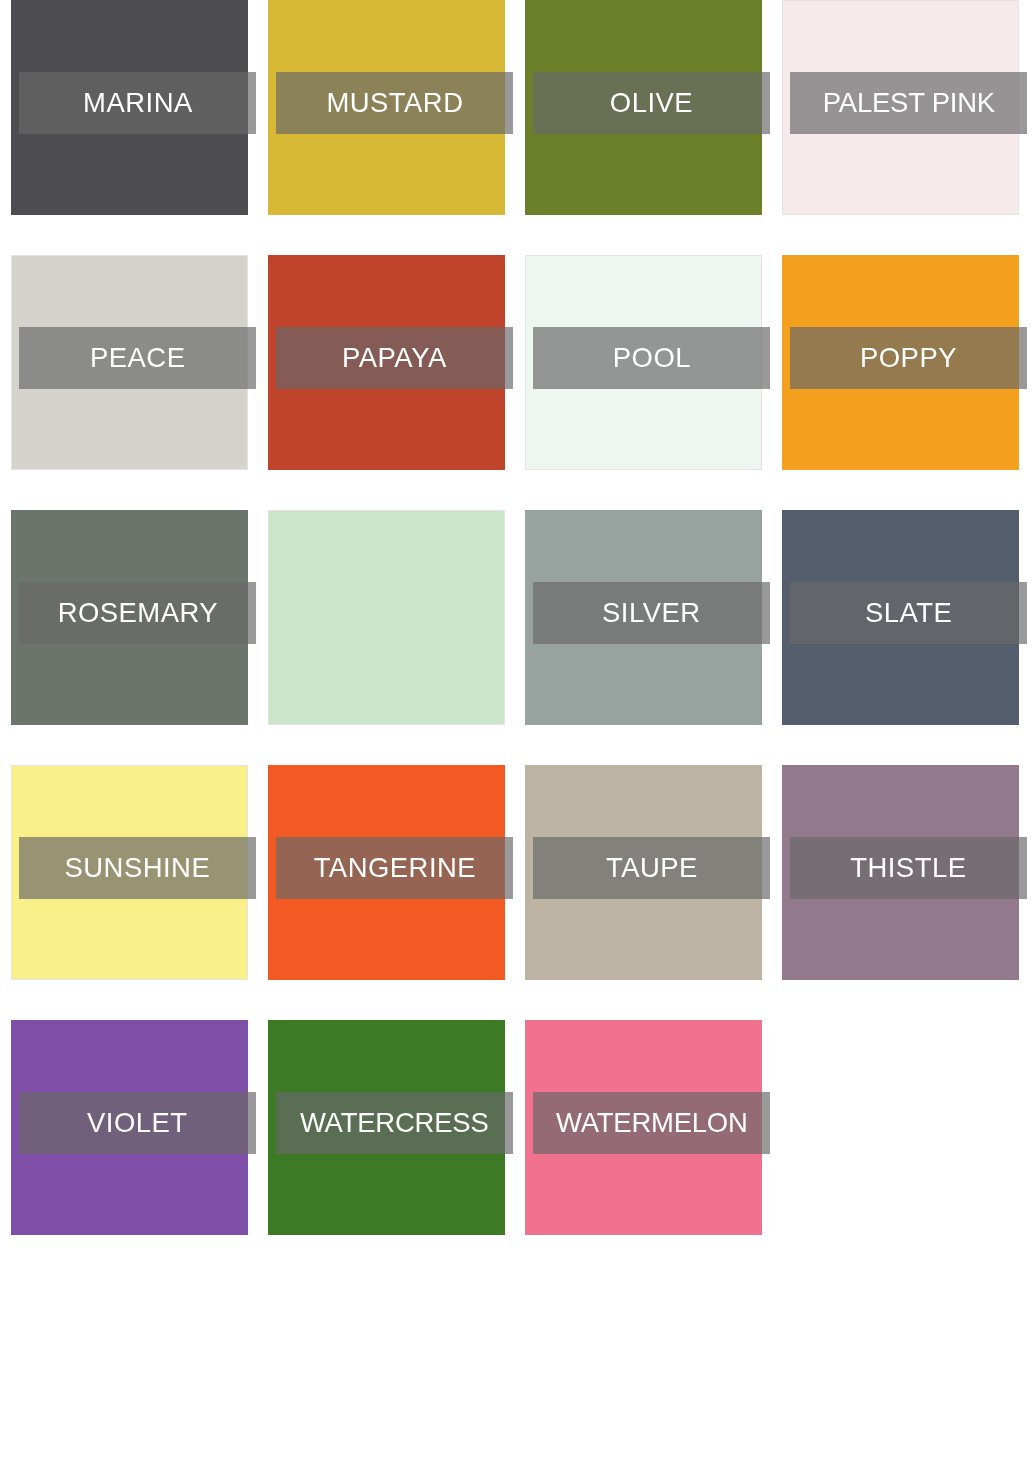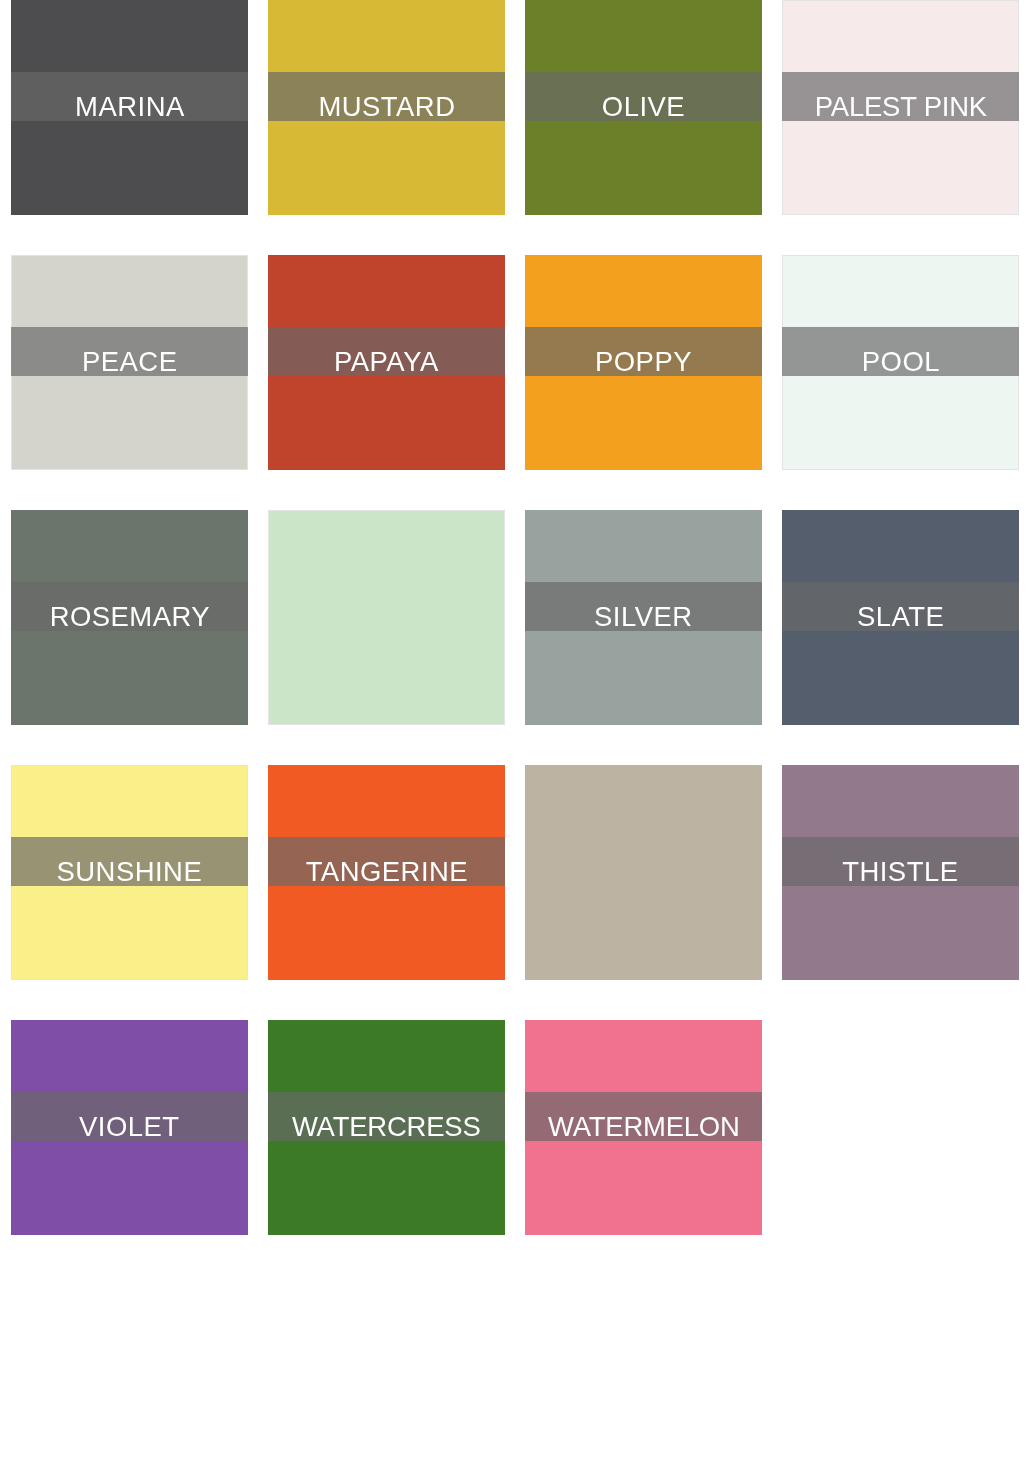--- a/index.html
+++ b/index.html
@@ -37,27 +37,27 @@
     inset: 0;
     box-sizing: border-box;
   }
 
   .swatch.light .swatch-fill {
     border: 1px solid #e3e3e3;
   }
 
   .label-band {
     position: absolute;
-    left: 0;
+    left: 8px;
     top: 72px;
     width: 237px;
-    height: 49px;
+    height: 62px;
     background: rgba(105, 105, 105, 0.68);
     display: flex;
-    align-items: flex-end;
+    align-items: center;
     justify-content: center;
     box-sizing: border-box;
   }
 
   .label-text {
     color: #ffffff;
     font-family: "Liberation Sans", sans-serif;
     font-weight: 300;
     font-size: 28px;
     line-height: 1;
@@ -106,30 +106,30 @@
       <div class="label-band">
         <span class="label-text">PEACE</span>
       </div>
     </div>
     <div class="swatch">
       <div class="swatch-fill" style="background-color: rgb(192, 67, 44);"></div>
       <div class="label-band">
         <span class="label-text">PAPAYA</span>
       </div>
     </div>
+    <div class="swatch light">
+      <div class="swatch-fill" style="background-color: rgb(237, 246, 241);"></div>
+      <div class="label-band">
+        <span class="label-text">POOL</span>
+      </div>
+    </div>
     <div class="swatch">
       <div class="swatch-fill" style="background-color: rgb(242, 160, 30);"></div>
       <div class="label-band">
         <span class="label-text">POPPY</span>
-      </div>
-    </div>
-    <div class="swatch light">
-      <div class="swatch-fill" style="background-color: rgb(237, 246, 241);"></div>
-      <div class="label-band">
-        <span class="label-text">POOL</span>
       </div>
     </div>
     <div class="swatch">
       <div class="swatch-fill" style="background-color: rgb(108, 117, 107);"></div>
       <div class="label-band">
         <span class="label-text">ROSEMARY</span>
       </div>
     </div>
     <div class="swatch light">
       <div class="swatch-fill" style="background-color: rgb(203, 229, 200);"></div>
@@ -153,20 +153,23 @@
       </div>
     </div>
     <div class="swatch">
       <div class="swatch-fill" style="background-color: rgb(241, 90, 34);"></div>
       <div class="label-band">
         <span class="label-text">TANGERINE</span>
       </div>
     </div>
     <div class="swatch">
       <div class="swatch-fill" style="background-color: rgb(188, 179, 162);"></div>
+      <div class="label-band">
+        <span class="label-text">TAUPE</span>
+      </div>
     </div>
     <div class="swatch">
       <div class="swatch-fill" style="background-color: rgb(146, 122, 140);"></div>
       <div class="label-band">
         <span class="label-text">THISTLE</span>
       </div>
     </div>
     <div class="swatch">
       <div class="swatch-fill" style="background-color: rgb(127, 78, 166);"></div>
       <div class="label-band">

